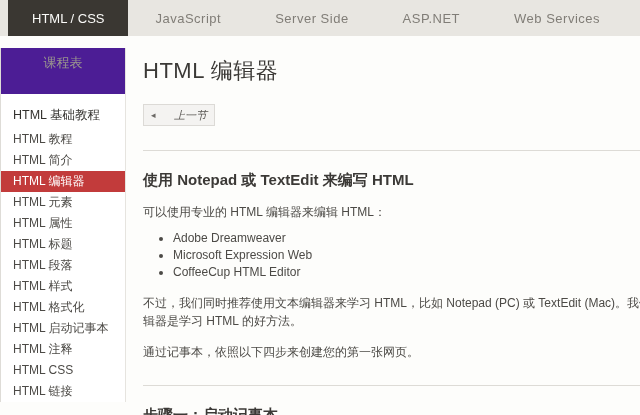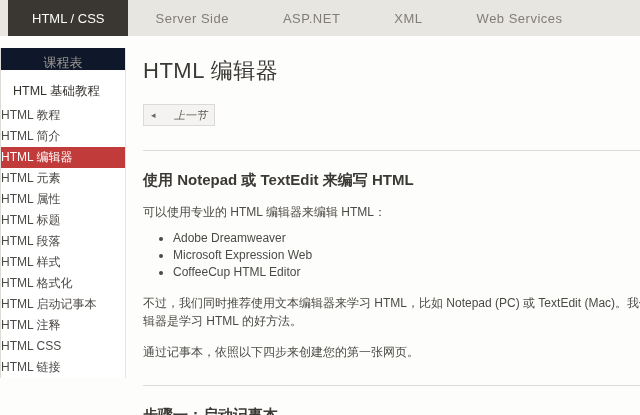--- a/index.html
+++ b/index.html
@@ -42,39 +42,39 @@
   
   .sidebar {
     width: 126px;
     flex-shrink: 0;
     margin-top: 12px;
     border-left: 1px solid #deDCD7;
     border-right: 1px solid #e6e4df;
     background: #ffffff;
   }
   .sidebar-header {
-    background: #0f172a;
+    background: #4c1d95;
     color: #9a968e;
     text-align: center;
-    height: 22px;
+    height: 46px;
     line-height: 30px;
     font-size: 13px;
   }
   .sidebar-section-title {
     font-weight: normal;
     font-size: 12.5px;
     color: #33312e;
     padding: 13px 0 5px 12px;
   }
   .side-item {
     font-size: 12px;
     color: #4c4a46;
     height: 21px;
     line-height: 21px;
-    padding-left: 0;
+    padding-left: 12px;
     cursor: pointer;
     white-space: nowrap;
   }
   .side-item.active {
     background: #c23b3b;
     color: #ffffff;
   }
 
   
   .main {
@@ -116,23 +116,23 @@
   .para { margin-top: 13px; font-size: 12px; color: #4c4a46; line-height: 18px; }
   .para .pline { display: block; white-space: nowrap; }
   ul.editor-list { margin: 9px 0 0 0; padding-left: 30px; }
   ul.editor-list li { font-size: 12px; line-height: 17px; color: #4c4a46; }
 </style>
 </head>
 <body>
 
 <div class="topnav">
   <div class="tab-active">HTML / CSS</div>
+  <div class="tab">JavaScript</div>
   <div class="tab">Server Side</div>
   <div class="tab">ASP.NET</div>
-  <div class="tab">XML</div>
   <div class="tab">Web Services</div>
 </div>
 
 <div class="page">
 
   <div class="sidebar">
     <div class="sidebar-header">课程表</div>
     <div class="sidebar-section-title">HTML 基础教程</div>
     <div class="side-item">HTML 教程</div>
     <div class="side-item">HTML 简介</div>

